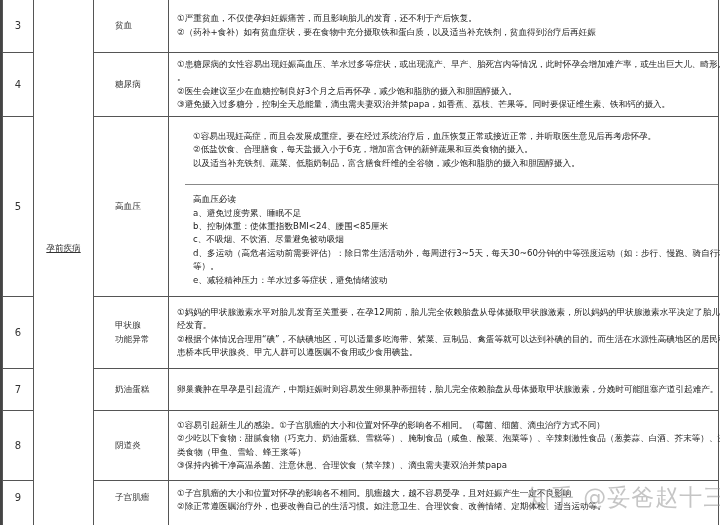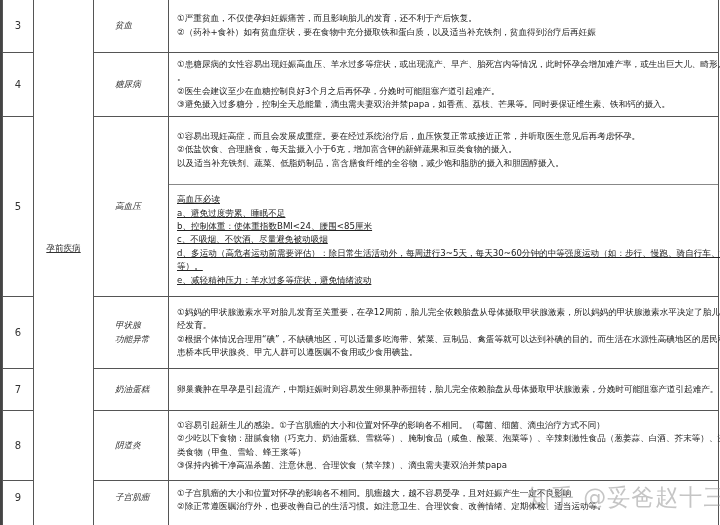--- a/index.html
+++ b/index.html
@@ -3,25 +3,25 @@
 <meta charset="utf-8">
 <style>
   html, body { margin:0; padding:0; background:#ffffff; }
   body { width:720px; height:525px; overflow:hidden; position:relative;
          font-family:"DejaVu Sans", sans-serif; color:#222; }
   .doc { position:absolute; left:0; top:0; width:720px; height:525px; overflow:hidden; }
   table { border-collapse:collapse; position:absolute; left:2px; top:-2px; width:716px; table-layout:fixed; }
   td { border:1px solid #555; vertical-align:middle; font-size:8.6px; line-height:13.4px; padding:0; }
   td.idx { text-align:center; font-size:10px; color:#333; }
   td.cat { text-align:center; color:#333; font-size:8.6px; }
-  td.dis { padding-left:21px; color:#333;font-style:italic; }
+  td.dis { padding-left:21px; color:#333; }
   td.content { padding-left:8px; padding-right:4px;margin-left:29px; }
   .line { white-space:nowrap; }
   .sub { border-bottom:1px solid #888; padding:10px 0 14px 0; }
-  .sub.last { border-bottom:none; padding:8px 0 6px 0;text-decoration:underline; }
+  .sub.last { border-bottom:none; padding:8px 0 6px 0; }
   .watermark { position:absolute; left:527px; top:482px; font-size:23px; color:rgba(150,150,150,0.55);
                letter-spacing:1px; white-space:nowrap; font-family:"DejaVu Sans", sans-serif; }
   .left-edge { position:absolute; left:0; top:0; width:2px; height:525px; background:#444; }
 </style>
 </head>
 <body>
 
 <div class="doc">
   <div class="left-edge"></div>
   <table>
@@ -44,29 +44,29 @@
           <div class="line">②（药补+食补）如有贫血症状，要在食物中充分摄取铁和蛋白质，以及适当补充铁剂，贫血得到治疗后再妊娠</div>
         </td>
       </tr>
 
       <tr style="height:64px">
         <td class="idx">4</td>
         <td class="dis">糖尿病</td>
         <td class="content">
           <div class="line">①患糖尿病的女性容易出现妊娠高血压、羊水过多等症状，或出现流产、早产、胎死宫内等情况，此时怀孕会增加难产率，或生出巨大儿、畸形儿等</div>
           <div class="line">。</div>
-          <div class="line">②医生会建议至少在血糖控制良好3个月之后再怀孕，分娩时可能阻塞产道引起难产。</div>
+          <div class="line">②医生会建议至少在血糖控制良好3个月之后再怀孕，减少饱和脂肪的摄入和胆固醇摄入。</div>
           <div class="line">③避免摄入过多糖分，控制全天总能量，滴虫需夫妻双治并禁papa，如香蕉、荔枝、芒果等。同时要保证维生素、铁和钙的摄入。</div>
         </td>
       </tr>
 
       <tr style="height:180px">
         <td class="idx">5</td>
         <td class="dis">高血压</td>
-        <td class="content" style="padding-left:0; padding-right:0;">
+        <td class="content" style="padding-left:16px; padding-right:0;">
           <div class="sub" style="padding-left:8px;">
             <div class="line">①容易出现妊高症，而且会发展成重症。要在经过系统治疗后，血压恢复正常或接近正常，并听取医生意见后再考虑怀孕。</div>
             <div class="line">②低盐饮食、合理膳食，每天盐摄入小于6克，增加富含钾的新鲜蔬果和豆类食物的摄入。</div>
             <div class="line">以及适当补充铁剂、蔬菜、低脂奶制品，富含膳食纤维的全谷物，减少饱和脂肪的摄入和胆固醇摄入。</div>
           </div>
           <div class="sub last" style="padding-left:8px;">
             <div class="line">高血压必读</div>
             <div class="line">a、避免过度劳累、睡眠不足</div>
             <div class="line">b、控制体重：使体重指数BMI&lt;24、腰围&lt;85厘米</div>
             <div class="line">c、不吸烟、不饮酒、尽量避免被动吸烟</div>

